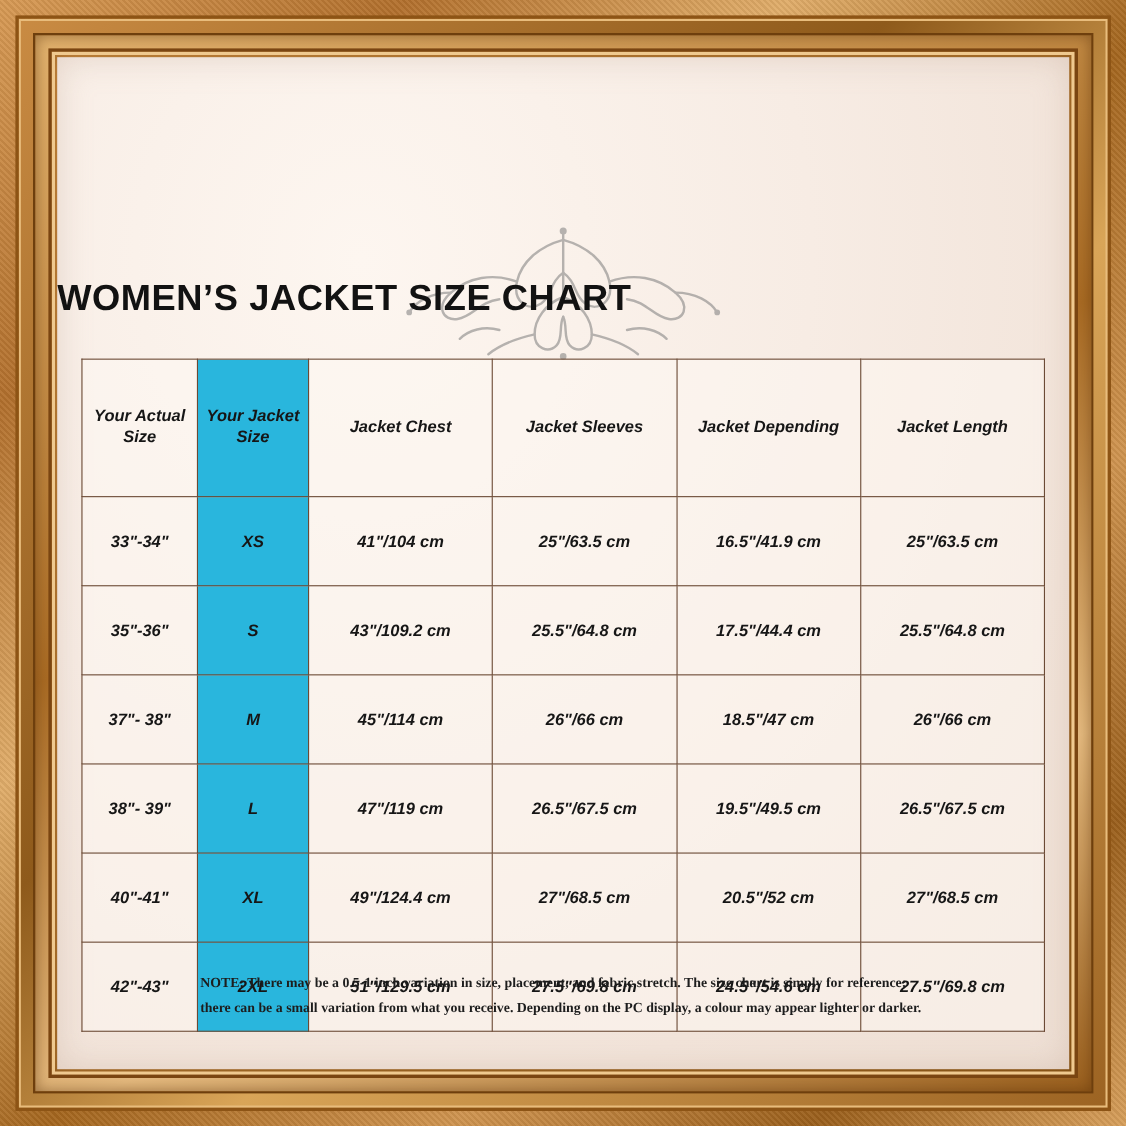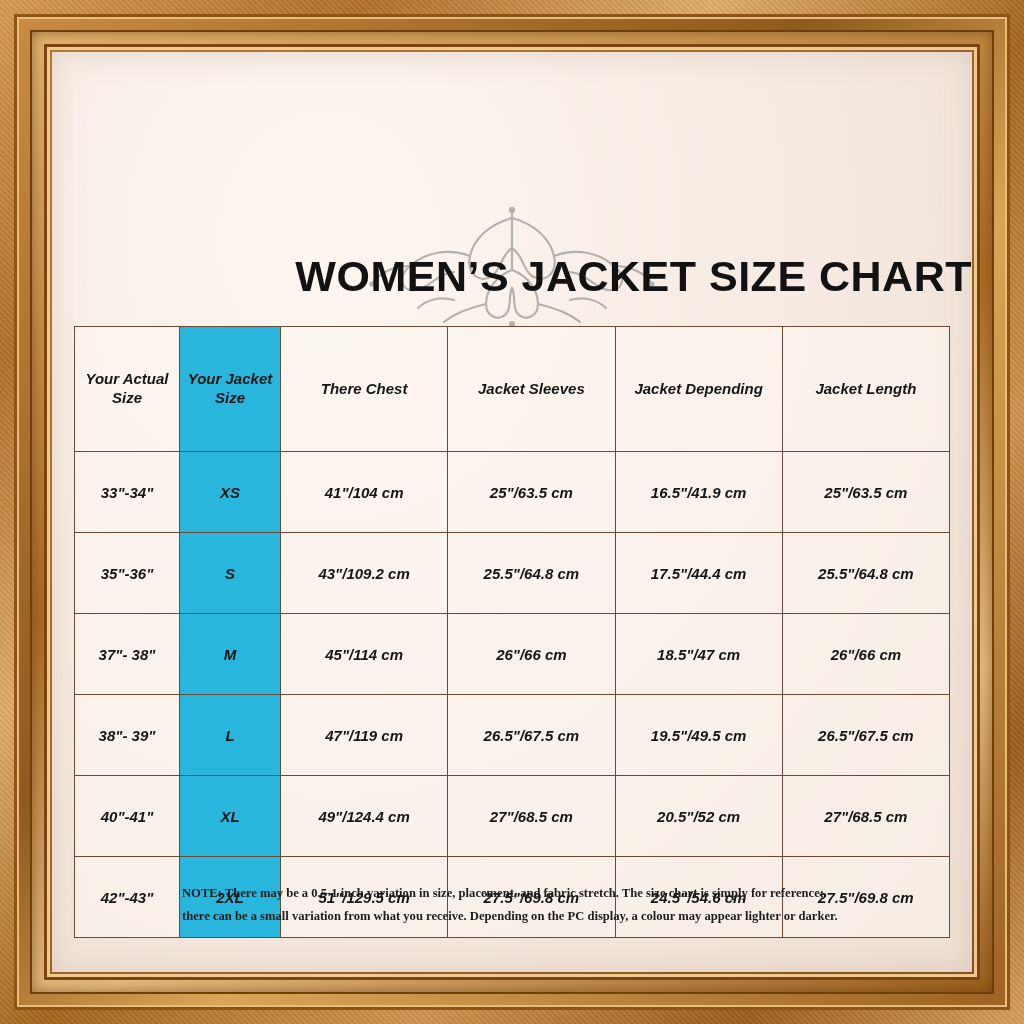--- a/index.html
+++ b/index.html
@@ -66,22 +66,22 @@
     width: 300px;
     height: 130px;
     opacity: .55;
   }
 
   
   .title {
     position: absolute;
     top: 200px;
     left: 0; right: 0;
-    text-align: right;
-    font-size: 43px;
+    text-align: left;
+    font-size: 33px;
     font-weight: bold;
     letter-spacing: 0.5px;
     color: #121212;
     font-family: "Liberation Sans", sans-serif;
   }
 
   
   .table-wrap {
     position: absolute;
     top: 274px;
@@ -212,21 +212,21 @@
     </svg>
 
     <div class="title">WOMEN’S JACKET SIZE CHART</div>
 
     <div class="table-wrap">
       <table class="size-chart">
         <thead>
           <tr>
             <th class="col-size">Your Actual Size</th>
             <th class="col-yoursize highlight">Your Jacket Size</th>
-            <th>There Chest</th>
+            <th>Jacket Chest</th>
             <th>Jacket Sleeves</th>
             <th>Jacket Depending</th>
             <th>Jacket Length</th>
           </tr>
         </thead>
         <tbody>
           <tr>
             <td>33"-34"</td>
             <td class="highlight">XS</td>
             <td>41"/104 cm</td>

